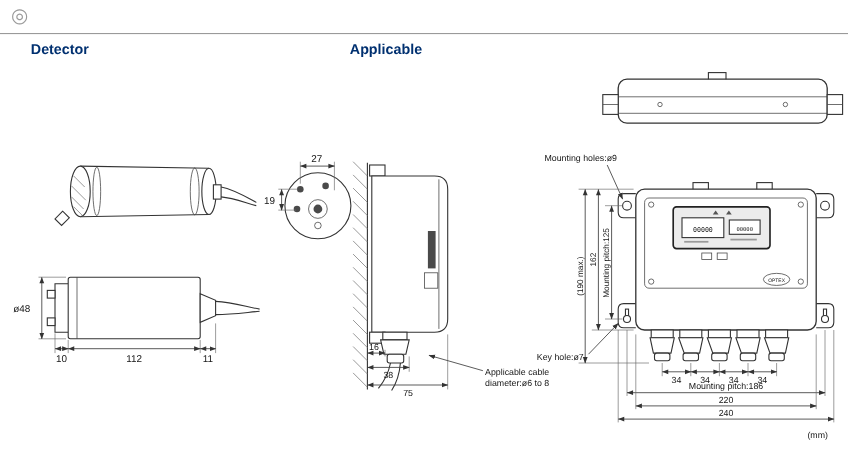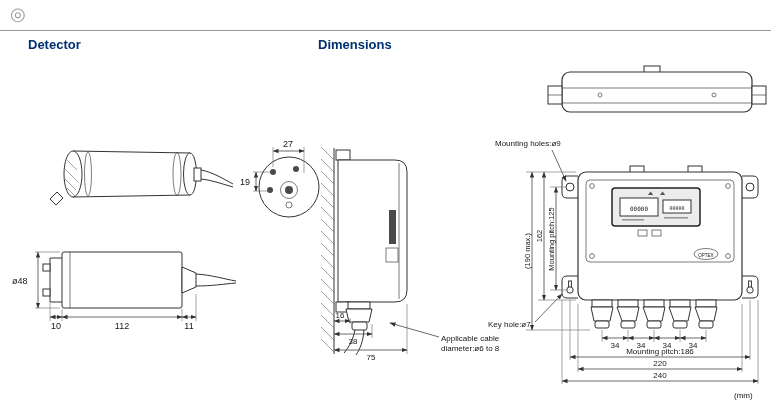--- a/index.html
+++ b/index.html
@@ -27,21 +27,21 @@
   .mid{text-anchor:middle;}
 </style>
 </head>
 <body>
 
 <div class="hdr">
   <span class="hicon">◎</span>
 </div>
 <div class="rule"></div>
 <div class="sec-label" style="left:28px">Detector</div>
-<div class="sec-label" style="left:318px">Dimensions</div>
+<div class="sec-label" style="left:318px">Applicable</div>
 
 <svg width="771" height="413" viewBox="0 0 771 413">
   <defs>
     <marker id="aE" markerWidth="8" markerHeight="6" refX="5.5" refY="3" orient="auto" markerUnits="userSpaceOnUse">
       <path d="M0,0.8 L6,3 L0,5.2 Z" fill="#333"></path>
     </marker>
     <marker id="aS" markerWidth="8" markerHeight="6" refX="0.5" refY="3" orient="auto" markerUnits="userSpaceOnUse">
       <path d="M6,0.8 L0.5,3 L6,5.2 Z" fill="#333"></path>
     </marker>
   </defs>

